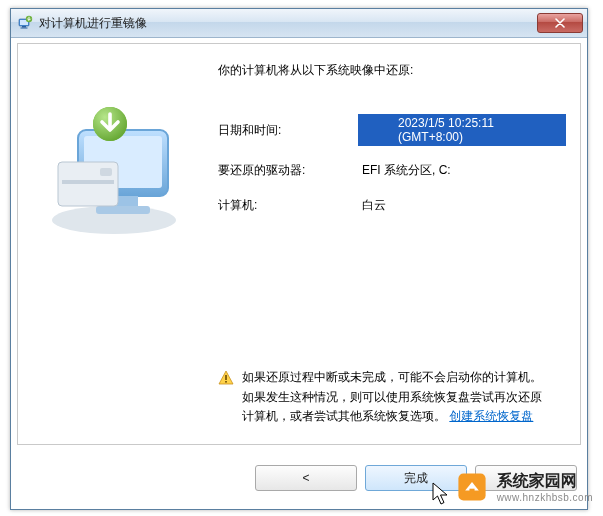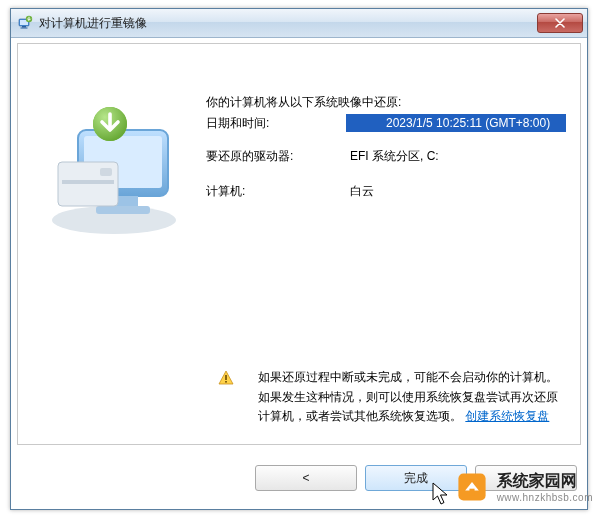--- a/index.html
+++ b/index.html
@@ -61,36 +61,35 @@
   position: absolute;
   left: 6px;
   top: 34px;
   right: 6px;
   height: 400px;
   background: #fff;
   border: 1px solid #c9c9c9;
 }
 .intro {
   position: absolute;
-  left: 188px;
+  left: 200px;
   top: 18px;
   color: #000;
   font-size: 12px;
-  margin-top: 32px;
 }
 .icon-area {
   position: absolute;
   left: 16px;
   top: 56px;
   width: 160px;
   height: 140px;
 }
 .fields {
   position: absolute;
-  left: 188px;
+  left: 200px;
   top: 70px;
   right: 14px;
 }
 .field-row {
   display: flex;
   align-items: center;
   margin-bottom: 14px;
 }
 .field-label {
   width: 140px;
@@ -105,21 +104,20 @@
   background: #2060c0;
   color: #fff;
   padding-left: 40px;
 }
 .warning-block {
   position: absolute;
   left: 200px;
   bottom: 18px;
   right: 14px;
   display: flex;
-  gap: 16px;
 }
 .warning-icon {
   width: 18px;
   flex-shrink: 0;
   margin-right: 6px;
   margin-top: 2px;
 }
 .warning-text {
   color: #000;
   line-height: 1.6;

